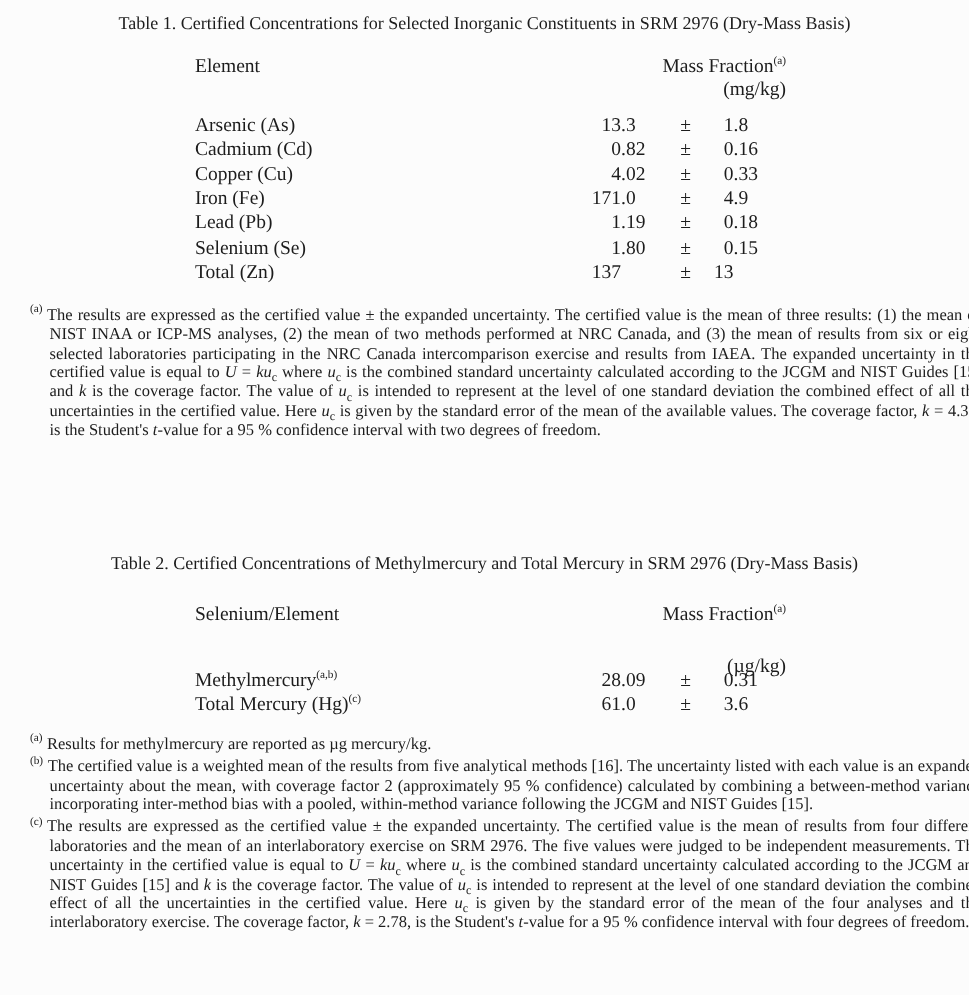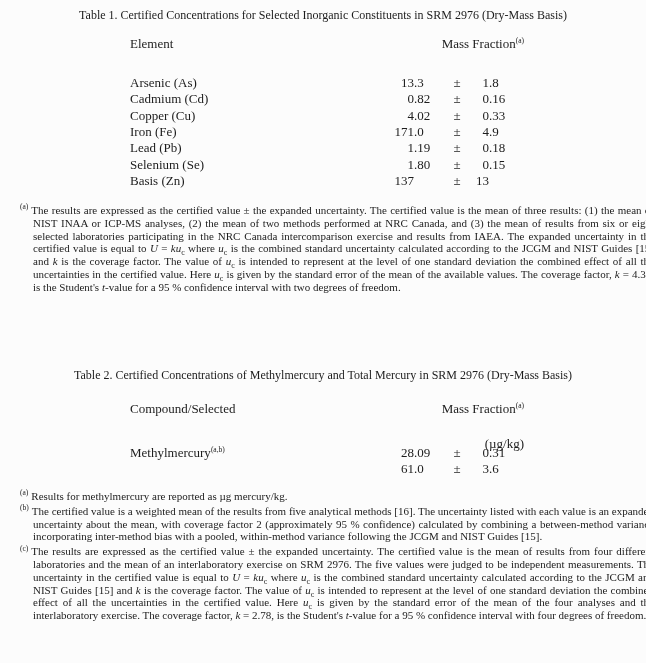--- a/index.html
+++ b/index.html
@@ -27,20 +27,21 @@
 </style>
 </head>
 <body>
 
 <div class="page">
 
   <div class="title" style="top:8px">Table 1.  Certified Concentrations for Selected Inorganic Constituents in SRM 2976 (Dry-Mass Basis)</div>
 
   <div class="hdr el-col" style="top:36px">Element</div>
   <div class="hdr mf-col" style="top:36px">Mass Fraction<sup>(a)</sup></div>
+  <div class="hdr mf-col" style="top:51px">(mg/kg)</div>
 
   <div class="rows" style="top:75px">
     <div class="row">
       <span class="el">Arsenic (As)</span>
       <span class="vi">13</span>
         <span class="vd">.3</span>
       <span class="pm">±</span>
       <span class="ui">1</span>
         <span class="ud">.8</span>
     </div>
@@ -78,49 +79,50 @@
     </div>
     <div class="row">
       <span class="el">Selenium (Se)</span>
       <span class="vi">1</span>
         <span class="vd">.80</span>
       <span class="pm">±</span>
       <span class="ui">0</span>
         <span class="ud">.15</span>
     </div>
     <div class="row">
-      <span class="el">Basis (Zn)</span>
+      <span class="el">Total (Zn)</span>
       <span class="vi">137</span>
         <span class="vd"></span>
       <span class="pm">±</span>
       <span class="ui">13</span>
         <span class="ud"></span>
     </div>
   </div>
 
   <div class="fnblock" style="top:204px">
     <div class="fn"><sup class="mk">(a)</sup><span>The results are expressed as the certified value ± the expanded uncertainty.  The certified value is the mean of three results: (1) the mean of NIST INAA or ICP-MS analyses, (2) the mean of two methods performed at NRC Canada, and (3) the mean of results from six or eight selected laboratories participating in the NRC Canada intercomparison exercise and results from IAEA. The expanded uncertainty in the certified value is equal to <i>U</i> = <i>ku</i><sub>c</sub> where <i>u</i><sub>c</sub> is the combined standard uncertainty calculated according to the JCGM and NIST Guides [15] and <i>k</i> is the coverage factor.  The value of <i>u</i><sub>c</sub> is intended to represent at the level of one standard deviation the combined effect of all the uncertainties in the certified value. Here <i>u</i><sub>c</sub> is given by the standard error of the mean of the available values.  The coverage factor, <i>k</i> = 4.30, is the Student's <i>t</i>-value for a 95 % confidence interval with two degrees of freedom.</span></div>
   </div>
 
   <div class="title" style="top:368px">Table 2.  Certified Concentrations of Methylmercury and Total Mercury in SRM 2976 (Dry-Mass Basis)</div>
 
-  <div class="hdr el-col" style="top:401px">Compound/Selected</div>
+  <div class="hdr el-col" style="top:401px">Selenium/Element</div>
   <div class="hdr mf-col" style="top:401px">Mass Fraction<sup>(a)</sup></div>
   <div class="hdr mf-col" style="top:436px">(µg/kg)</div>
 
   <div class="rows" style="top:445px">
     <div class="row">
       <span class="el">Methylmercury<sup>(a,b)</sup></span>
       <span class="vi">28</span>
         <span class="vd">.09</span>
       <span class="pm">±</span>
       <span class="ui">0</span>
         <span class="ud">.31</span>
     </div>
     <div class="row">
+      <span class="el">Total Mercury (Hg)<sup>(c)</sup></span>
       <span class="vi">61</span>
         <span class="vd">.0</span>
       <span class="pm">±</span>
       <span class="ui">3</span>
         <span class="ud">.6</span>
     </div>
   </div>
 
   <div class="fnblock" style="top:490px">
     <div class="fn"><sup class="mk">(a)</sup><span>Results for methylmercury are reported as µg mercury/kg.</span></div>

